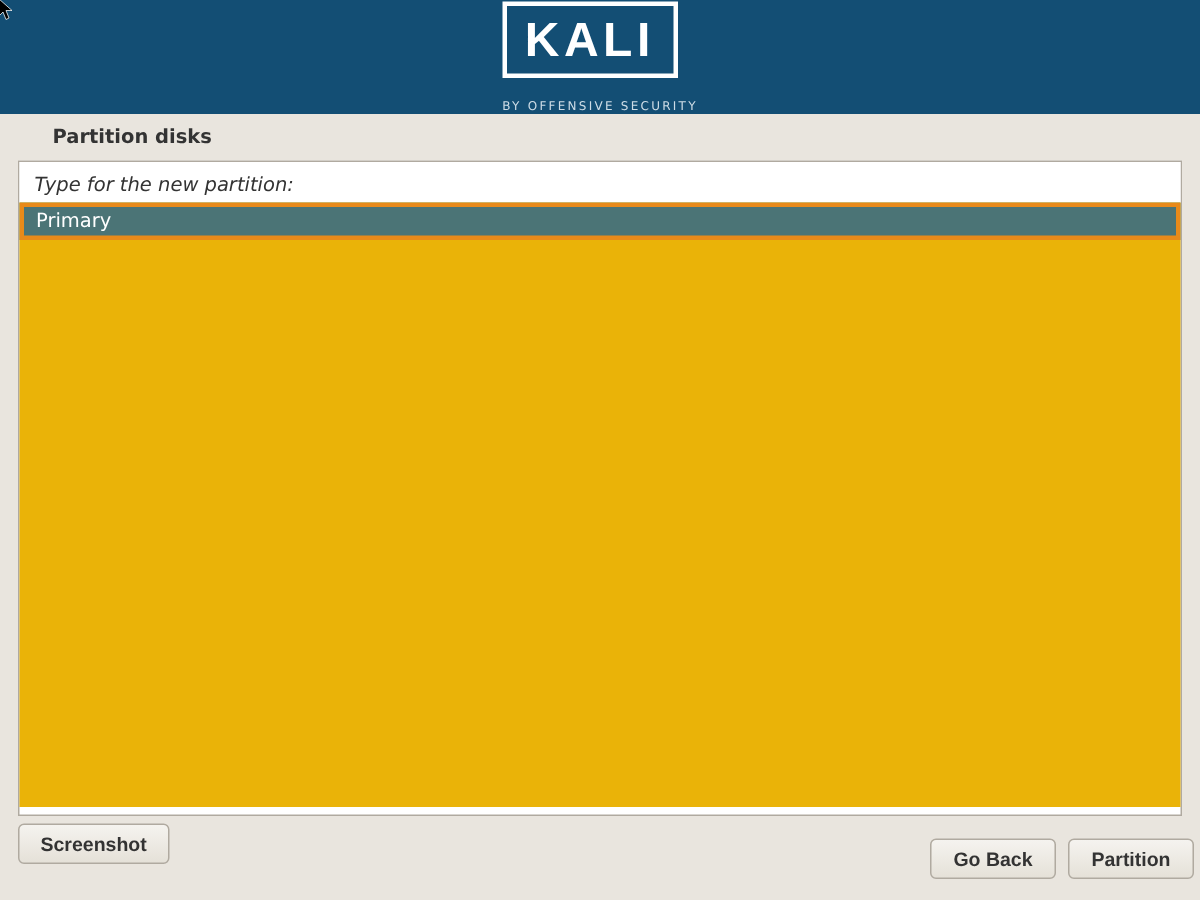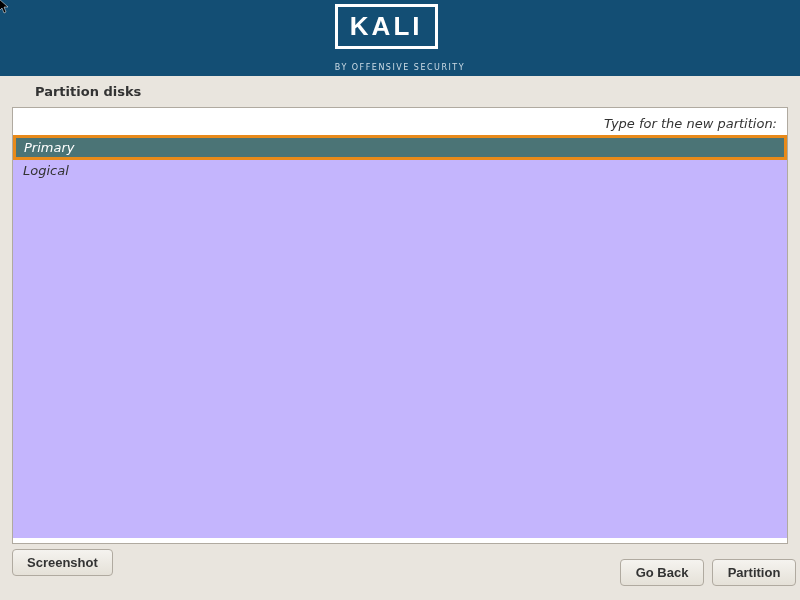--- a/index.html
+++ b/index.html
@@ -23,21 +23,21 @@
       align-items: center;
       justify-content: center;
     }
     .logo-box {
       border: 3px solid white;
       padding: 4px 12px;
       display: inline-block;
     }
     .logo-text {
       color: white;
-      font-size: 26px;
+      font-size: 32px;
       font-weight: bold;
       letter-spacing: 3px;
       font-family: Arial, sans-serif;
     }
     .logo-subtitle {
       color: #cddce6;
       font-size: 8px;
       letter-spacing: 1.5px;
       text-align: center;
       margin-top: 14px;
@@ -54,27 +54,25 @@
       background: #ffffff;
       height: 437px;
       padding: 0;
     }
     .prompt-text {
       padding: 8px 10px 4px 10px;
       font-size: 13px;
       font-style: italic;
       color: #333;
       background: #ffffff;
-      text-align: right;
     }
     .list-area {
-      background: #c4b5fd;
+      background: #eab308;
       height: calc(100% - 32px);
       overflow: auto;
-      font-style: italic;
     }
     .list-item {
       padding: 3px 10px;
       font-size: 13px;
       cursor: pointer;
       color: #333;
     }
     .list-item.selected {
       background: #4b7476;
       color: white;
@@ -136,23 +134,20 @@
 </div>
 
 <div class="title-bar">Partition disks</div>
 
 <div class="content-frame">
   <div class="prompt-text">Type for the new partition:</div>
   <div class="list-area">
     <div class="list-item selected">
       <span>Primary</span>
     </div>
-    <div class="list-item">
-      <span>Logical</span>
-    </div>
   </div>
 </div>
 
 <div class="footer">
   <div>
     <button class="nav-btn">Screenshot</button>
   </div>
   <div class="footer-right">
     <button class="nav-btn">Go Back</button>
     <button class="nav-btn">Partition</button>

